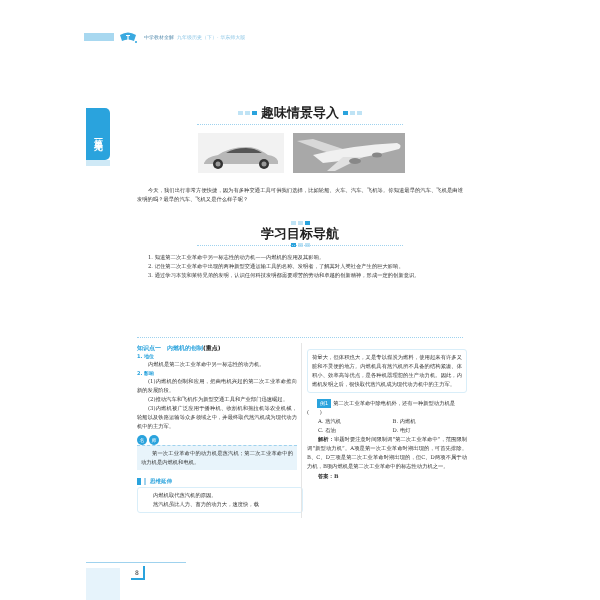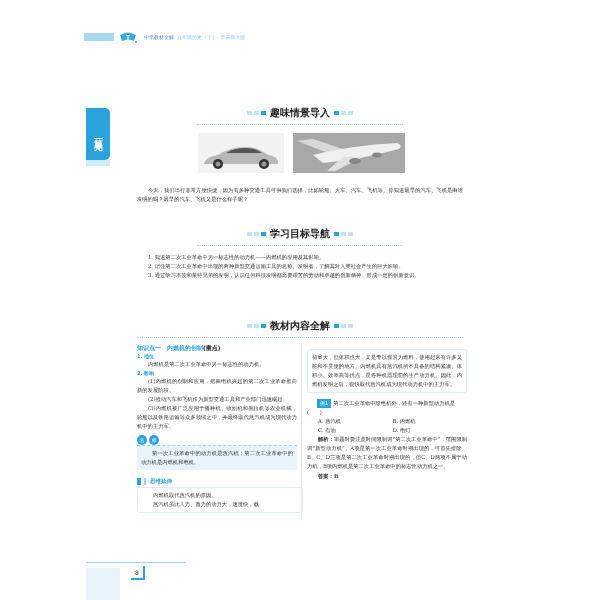--- a/index.html
+++ b/index.html
@@ -22,21 +22,21 @@
   
   .unit-tab { position: absolute; left: 86px; top: 108px; width: 24px; height: 52px; background: #2aa3dd; border-radius: 0 5px 5px 0; display: flex; align-items: center; justify-content: center; }
   .unit-tab span { writing-mode: vertical-rl; color: #fff; font-family: "DejaVu Sans", sans-serif; font-size: 9px; font-weight: bold; letter-spacing: 1px; }
   .unit-tab-strip { position: absolute; left: 86px; top: 160px; width: 24px; height: 6px; background: #cfe9f6; }
 
   
   .banner { position: absolute; left: 195px; width: 210px; height: 20px; display: flex; align-items: center; justify-content: center; }
   .banner .deco { display: flex; gap: 2px; align-items: center; margin: 0 4px; }
   .banner .deco i { display: block; width: 5px; height: 4px; background: #bfe3f5; }
   .banner .deco i.dark { background: #2aa3dd; }
-  .banner .label { font-family: "DejaVu Sans", sans-serif; font-size: 10px; font-weight: bold; color: #222; }
+  .banner .label { font-family: "DejaVu Sans", sans-serif; font-size: 13px; font-weight: bold; color: #222; }
   .banner-line { position: absolute; left: 197px; width: 206px; height: 0; border-bottom: 1px dotted #9fd2ee; }
 
   
   .photo { position: absolute; top: 133px; height: 40px; }
   .photo-car { left: 198px; width: 86px; background: #f0f0f0; }
   .photo-plane { left: 293px; width: 112px; background: linear-gradient(180deg, #8c8c8c, #c9c9c9); }
 
   
   .para { position: absolute; font-size: 5.3px; line-height: 9px; color: #333; text-align: justify; }
   .intro { left: 137px; top: 186px; width: 326px; text-indent: 11px; }
@@ -136,54 +136,41 @@
       <path d="M4 8 L30 18 L60 26 L62 20 L20 6 Z" fill="#d8d8d8"></path>
       <path d="M20 22 Q60 12 104 10 Q110 12 106 16 Q70 26 30 30 Z" fill="#f0f0f0"></path>
       <path d="M50 24 L34 38 L42 38 L70 24 Z" fill="#e0e0e0"></path>
       <ellipse cx="62" cy="28" rx="6" ry="3" fill="#888"></ellipse>
       <ellipse cx="84" cy="22" rx="5" ry="2.5" fill="#888"></ellipse>
     </svg>
   </div>
 
   <div class="para intro">今天，我们出行非常方便快捷，因为有多种交通工具可供我们选择，比如轮船、火车、汽车、飞机等。你知道最早的汽车、飞机是由谁发明的吗？最早的汽车、飞机又是什么样子呢？</div>
 
-  <div class="banner" style="top:224px;">
+  <div class="banner" style="top:224px;flex-direction:column;">
     <div class="deco">
         <i></i>
         <i></i>
         <i class="dark"></i>
       </div>
     <span class="label">学习目标导航</span>
     <div class="deco">
         <i class="dark"></i>
         <i></i>
         <i></i>
       </div>
   </div>
   <div class="banner-line" style="top:245px;"></div>
 
   <div class="para goals">
     <p>1. 知道第二次工业革命中另一标志性的动力机——内燃机的应用及其影响。</p>
     <p>2. 记住第二次工业革命中出现的两种新型交通运输工具的名称、发明者，了解其对人类社会产生的巨大影响。</p>
     <p>3. 通过学习本茨和莱特兄弟的发明，认识任何科技发明都需要艰苦的劳动和卓越的创新精神，形成一定的创新意识。</p>
   </div>
 
-  <div class="banner" style="top:316px;">
-    <div class="deco">
-        <i></i>
-        <i></i>
-        <i class="dark"></i>
-      </div>
-    <span class="label">教材内容全解</span>
-    <div class="deco">
-        <i class="dark"></i>
-        <i></i>
-        <i></i>
-      </div>
-  </div>
   <div class="banner-line" style="top:337px; left:137px; width:326px;"></div>
 
   <div class="col-left">
     <div class="kp-title">
       <span>知识点一　内燃机的创制</span><span class="tag">(重点)</span>
     </div>
     <div class="kp-sub">1. 地位</div>
     <p>内燃机是第二次工业革命中另一标志性的动力机。</p>
     <div class="kp-sub">2. 影响</div>
     <p>(1)内燃机的创制和应用，把由电机兴起的第二次工业革命推向新的发展阶段。</p>

